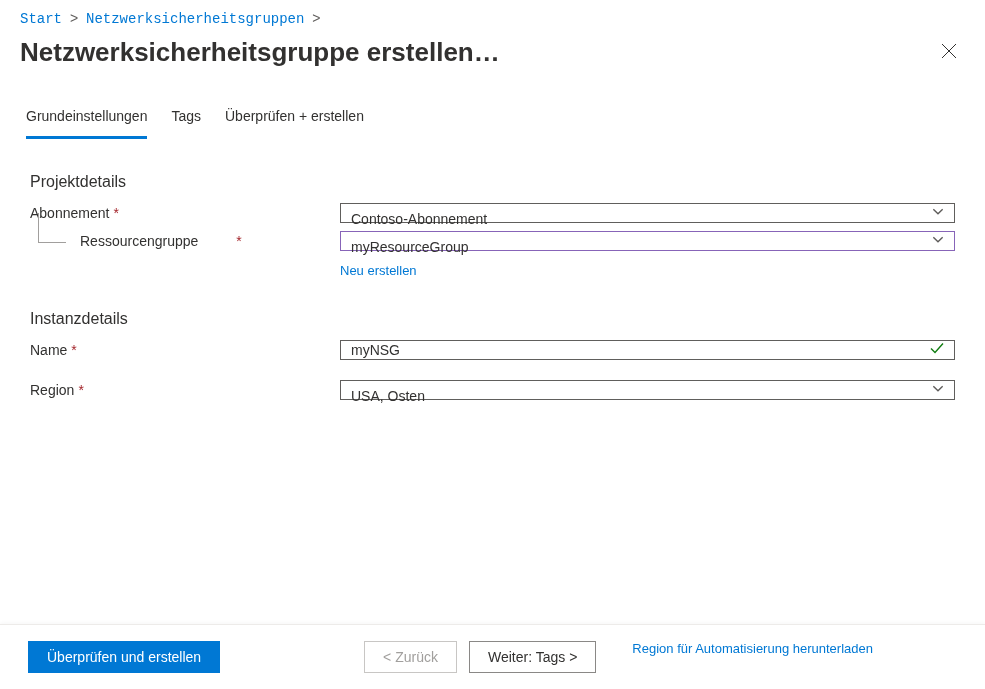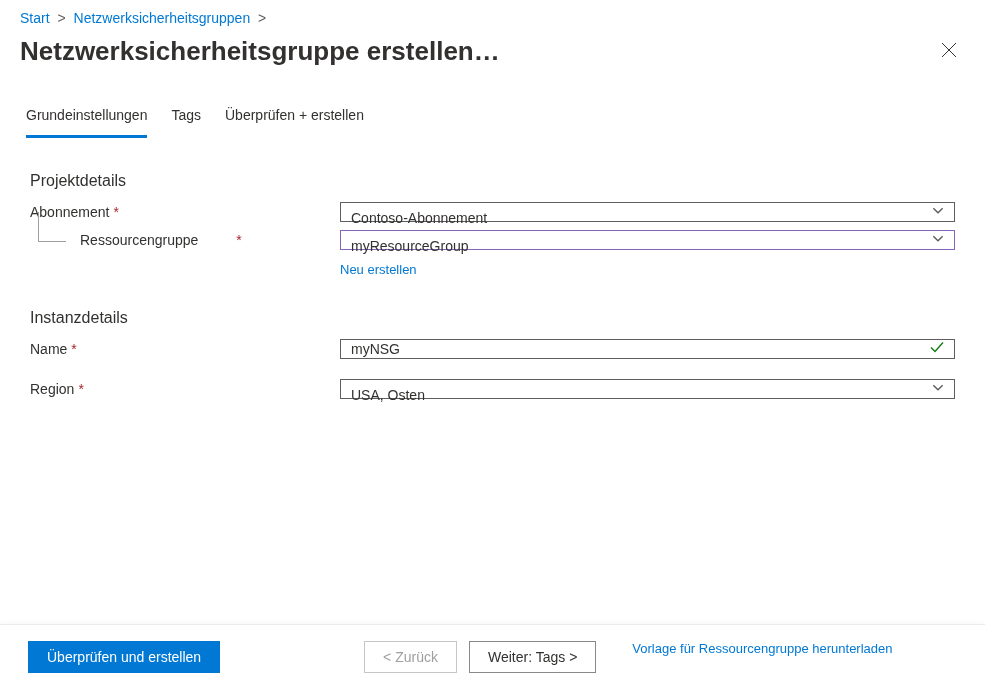--- a/index.html
+++ b/index.html
@@ -12,20 +12,21 @@
       height: 689px;
       position: relative;
     }
     .breadcrumb {
       padding: 10px 20px 0 20px;
       font-size: 14px;
     }
     .breadcrumb a {
       color: #0078d4;
       text-decoration: none;
+      font-family: Liberation Mono, monospace;
     }
     .breadcrumb .sep {
       color: #605e5c;
       margin: 0 4px;
     }
     .header-row {
       display: flex;
       justify-content: space-between;
       align-items: center;
       padding: 10px 20px 20px 20px;
@@ -292,14 +293,14 @@
     </div>
   </div>
 
 </div>
 
 <div class="footer">
   <button class="btn primary">Überprüfen und erstellen</button>
   <div class="footer-gap"></div>
   <button class="btn disabled">&lt; Zurück</button>
   <button class="btn next">Weiter: Tags &gt;</button>
-  <a class="footer-link">Vorlage für Ressourcengruppe herunterladen</a>
+  <a class="footer-link">Region für Automatisierung herunterladen</a>
 </div>
 
 </body></html>

